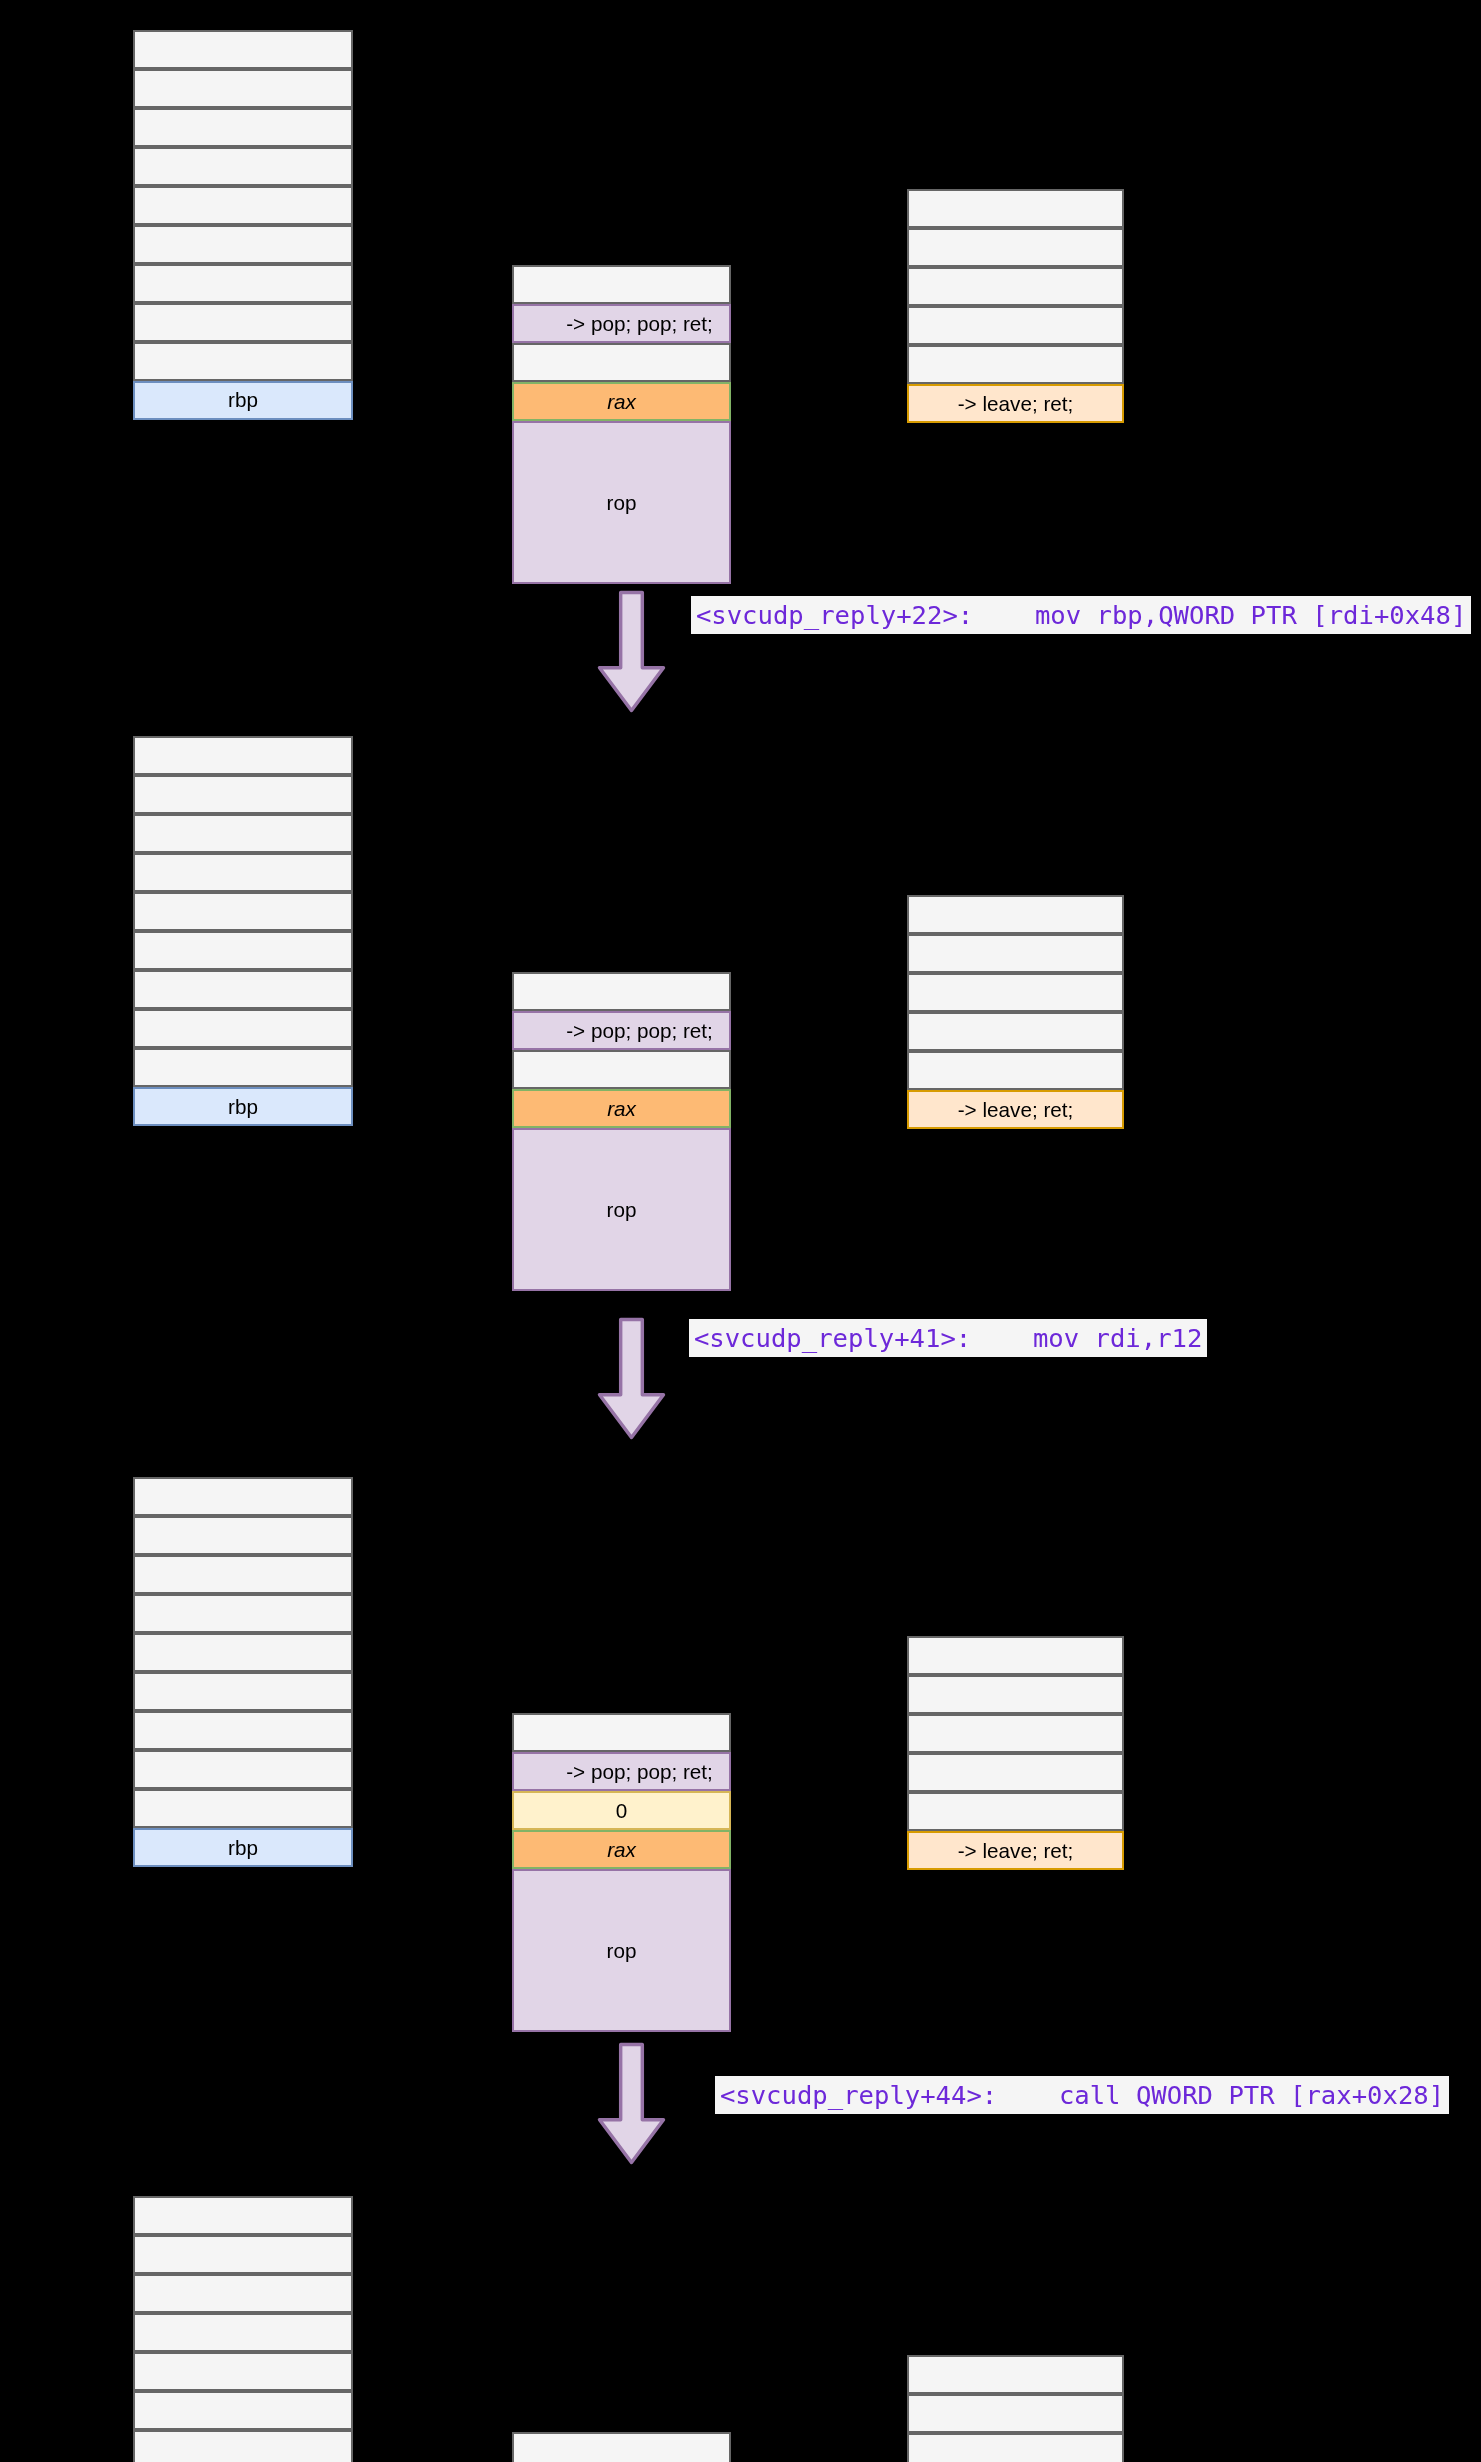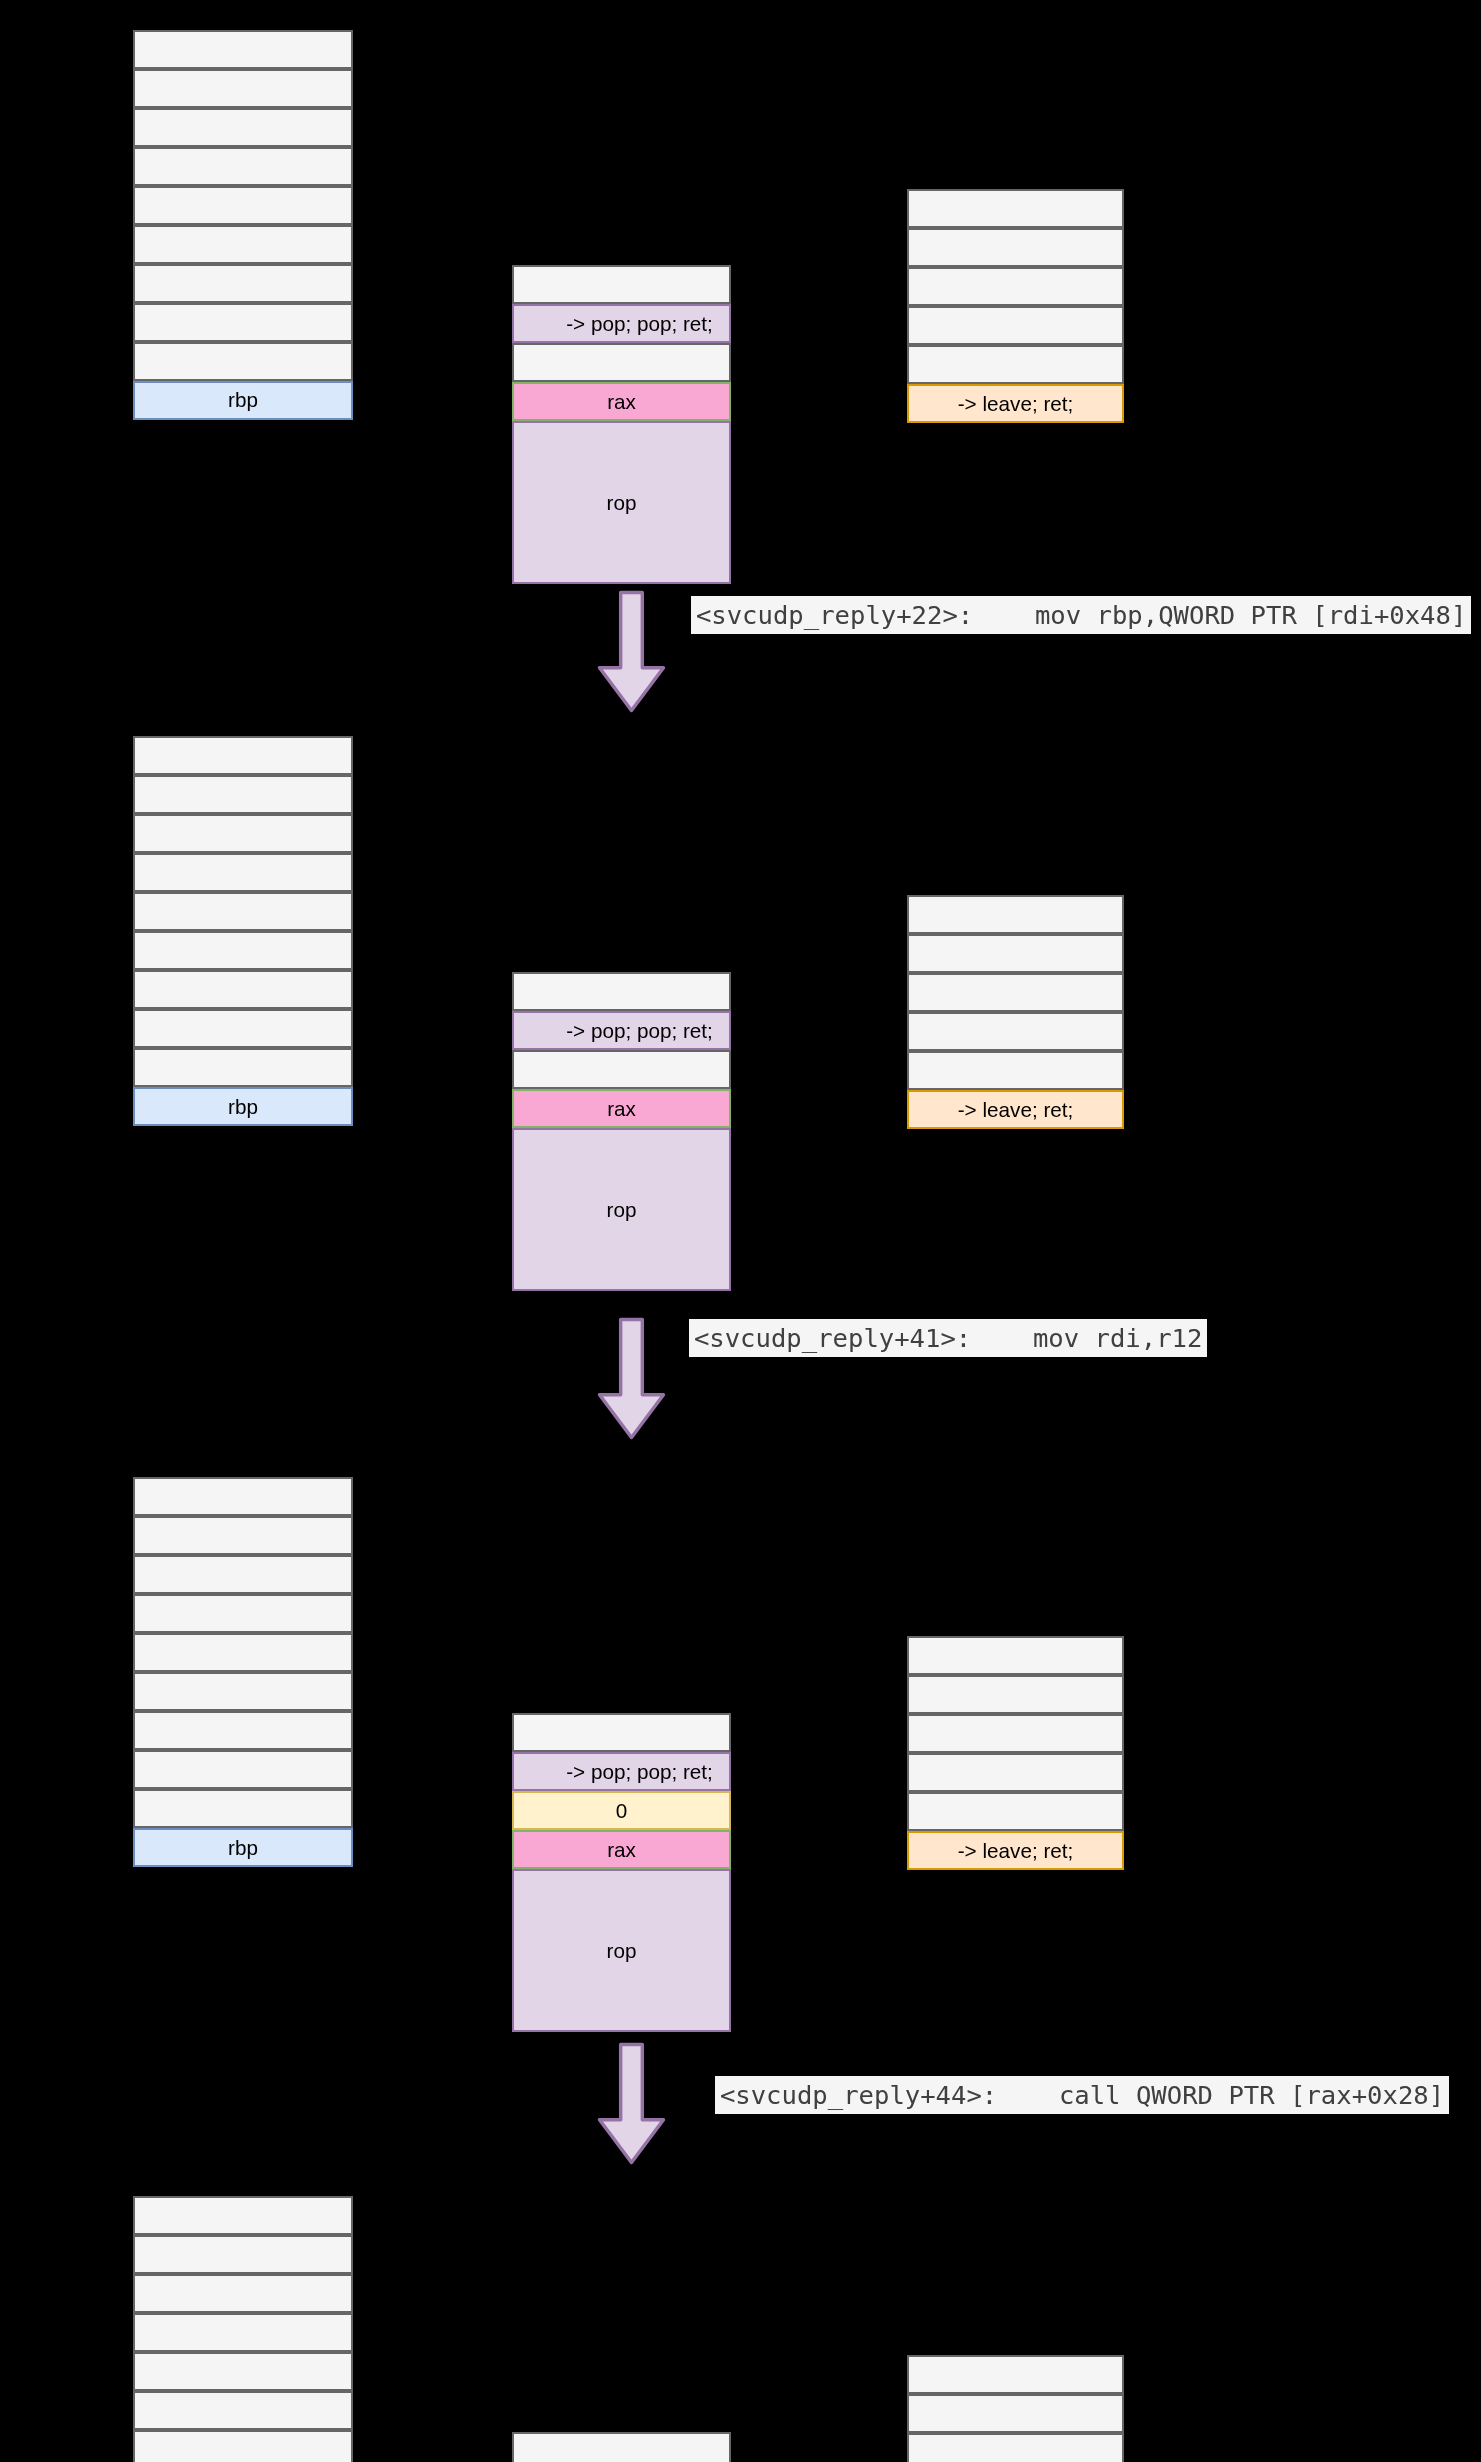--- a/index.html
+++ b/index.html
@@ -7,27 +7,27 @@
           font-family:"Liberation Sans",sans-serif;}
   .stack{position:absolute;display:flex;flex-direction:column;}
   .stack.left{width:220px;margin-left:16px;}
   .stack.mid{width:219px;}
   .stack.right{width:217px;text-align:center;}
   .cell{height:39px;flex:0 0 auto;box-sizing:border-box;background:#f5f5f5;
         border:2px solid #666666;display:flex;align-items:center;justify-content:center;
         font-size:20.7px;color:#000;}
   .cell.rbp{background:#dae8fc;border-color:#6c8ebf;}
   .cell.purple{background:#e1d5e7;border-color:#9673a6;padding-left:36px;}
-  .cell.green{background:#f9a8d4;border-color:#82b366;}
+  .cell.green{background:#fdba74;border-color:#82b366;font-style:italic;}
   .cell.yellow{background:#fff2cc;border-color:#d6b656;}
   .cell.orange{background:#ffe6cc;border-color:#d79b00;}
   .cell.rop{height:163px;background:#e1d5e7;border-color:#9673a6;}
   .arrow{position:absolute;}
   .code{position:absolute;display:flex;flex-direction:column;align-items:flex-start;}
-  .code .line{display:inline-block;white-space:pre;background:#f5f5f5;color:#404040;
+  .code .line{display:inline-block;white-space:pre;background:#f5f5f5;color:#6d28d9;
         font-family:"DejaVu Sans Mono",monospace;font-size:25.6px;line-height:35px;
         padding:1.5px 4.9px;}
 </style>
 </head>
 <body>
 
 <div class="canvas">
 
   <div class="stack left" style="left:117px;top:29.5px">
     <div class="cell"></div>

